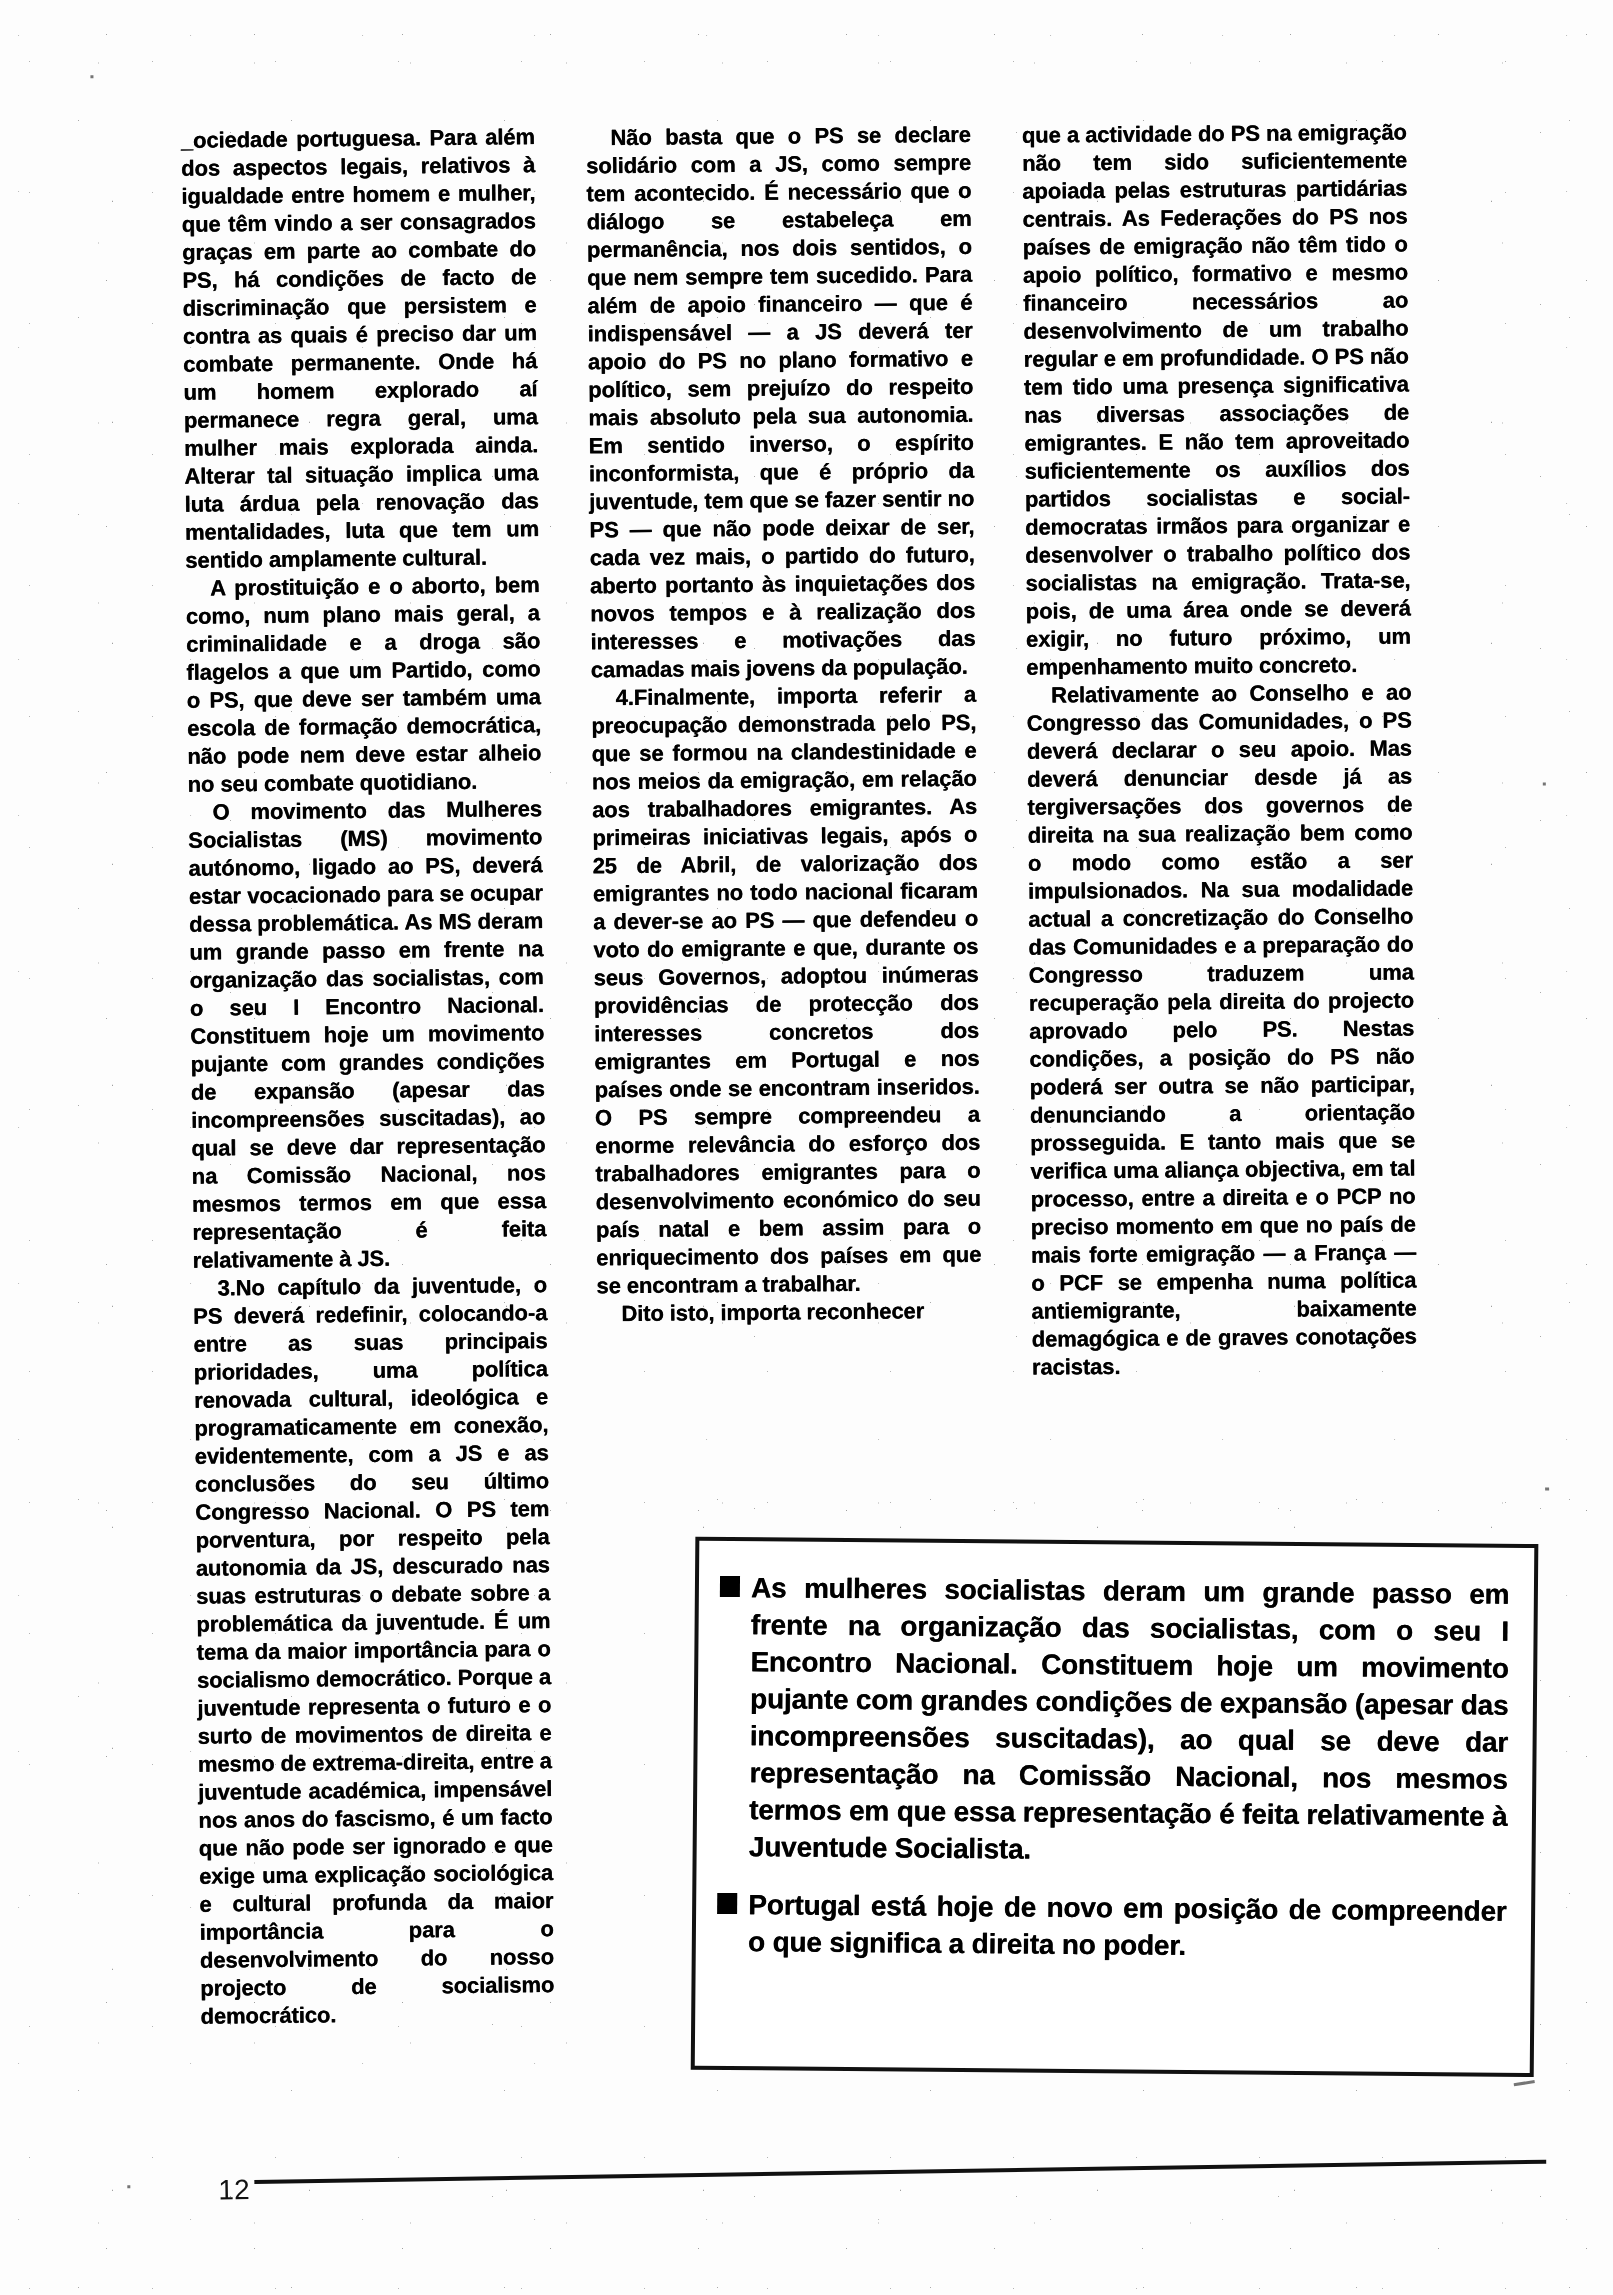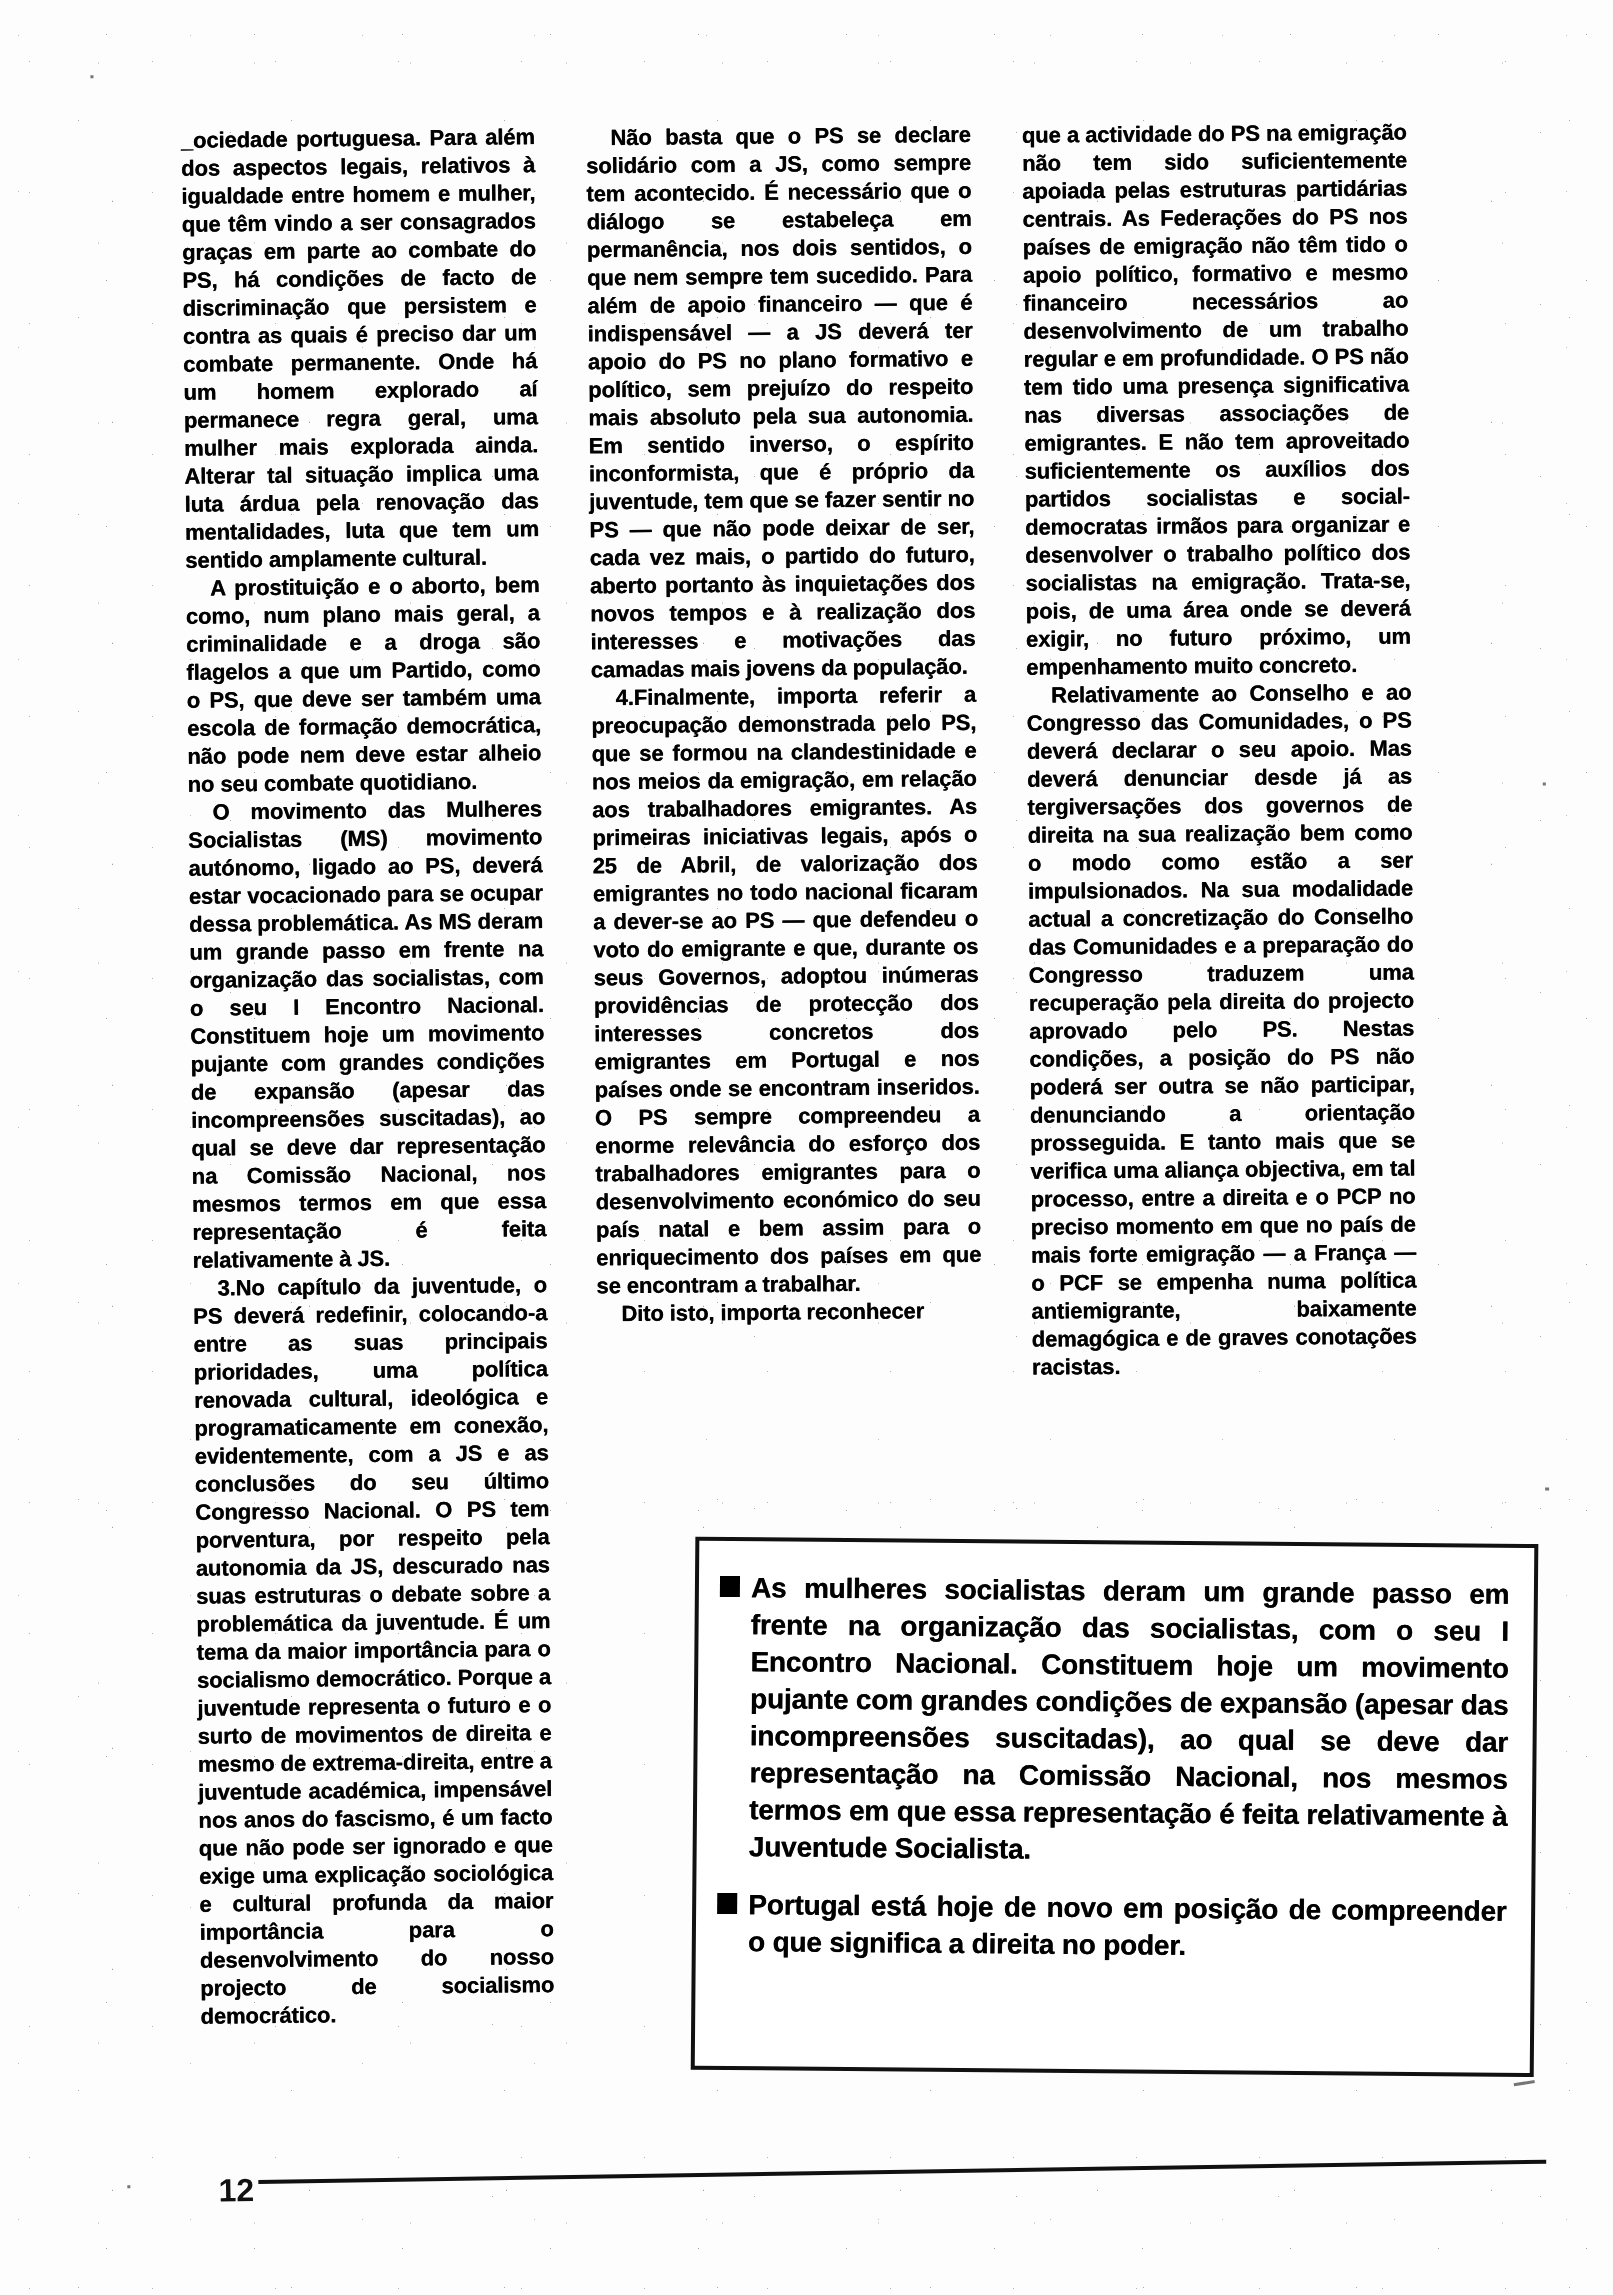--- a/index.html
+++ b/index.html
@@ -139,22 +139,22 @@
     top: 2158px;
     width: 1328px;
     height: 33px;
     display: flex;
     align-items: center;
     gap: 0px;
     transform: rotate(-0.55deg);
     transform-origin: 0 50%;
   }
   #page-number {
-    font-size: 32px;
-    font-weight: 700;
+    font-size: 28px;
+    font-weight: 400;
     color: #111;
     line-height: 1;
     padding-right: 4.9px;
     margin-top: 24px;
   }
   #footer-rule {
     flex: 1 1 auto;
     height: 4.1px;
     background: #111;
     margin-top: 8.2px;

